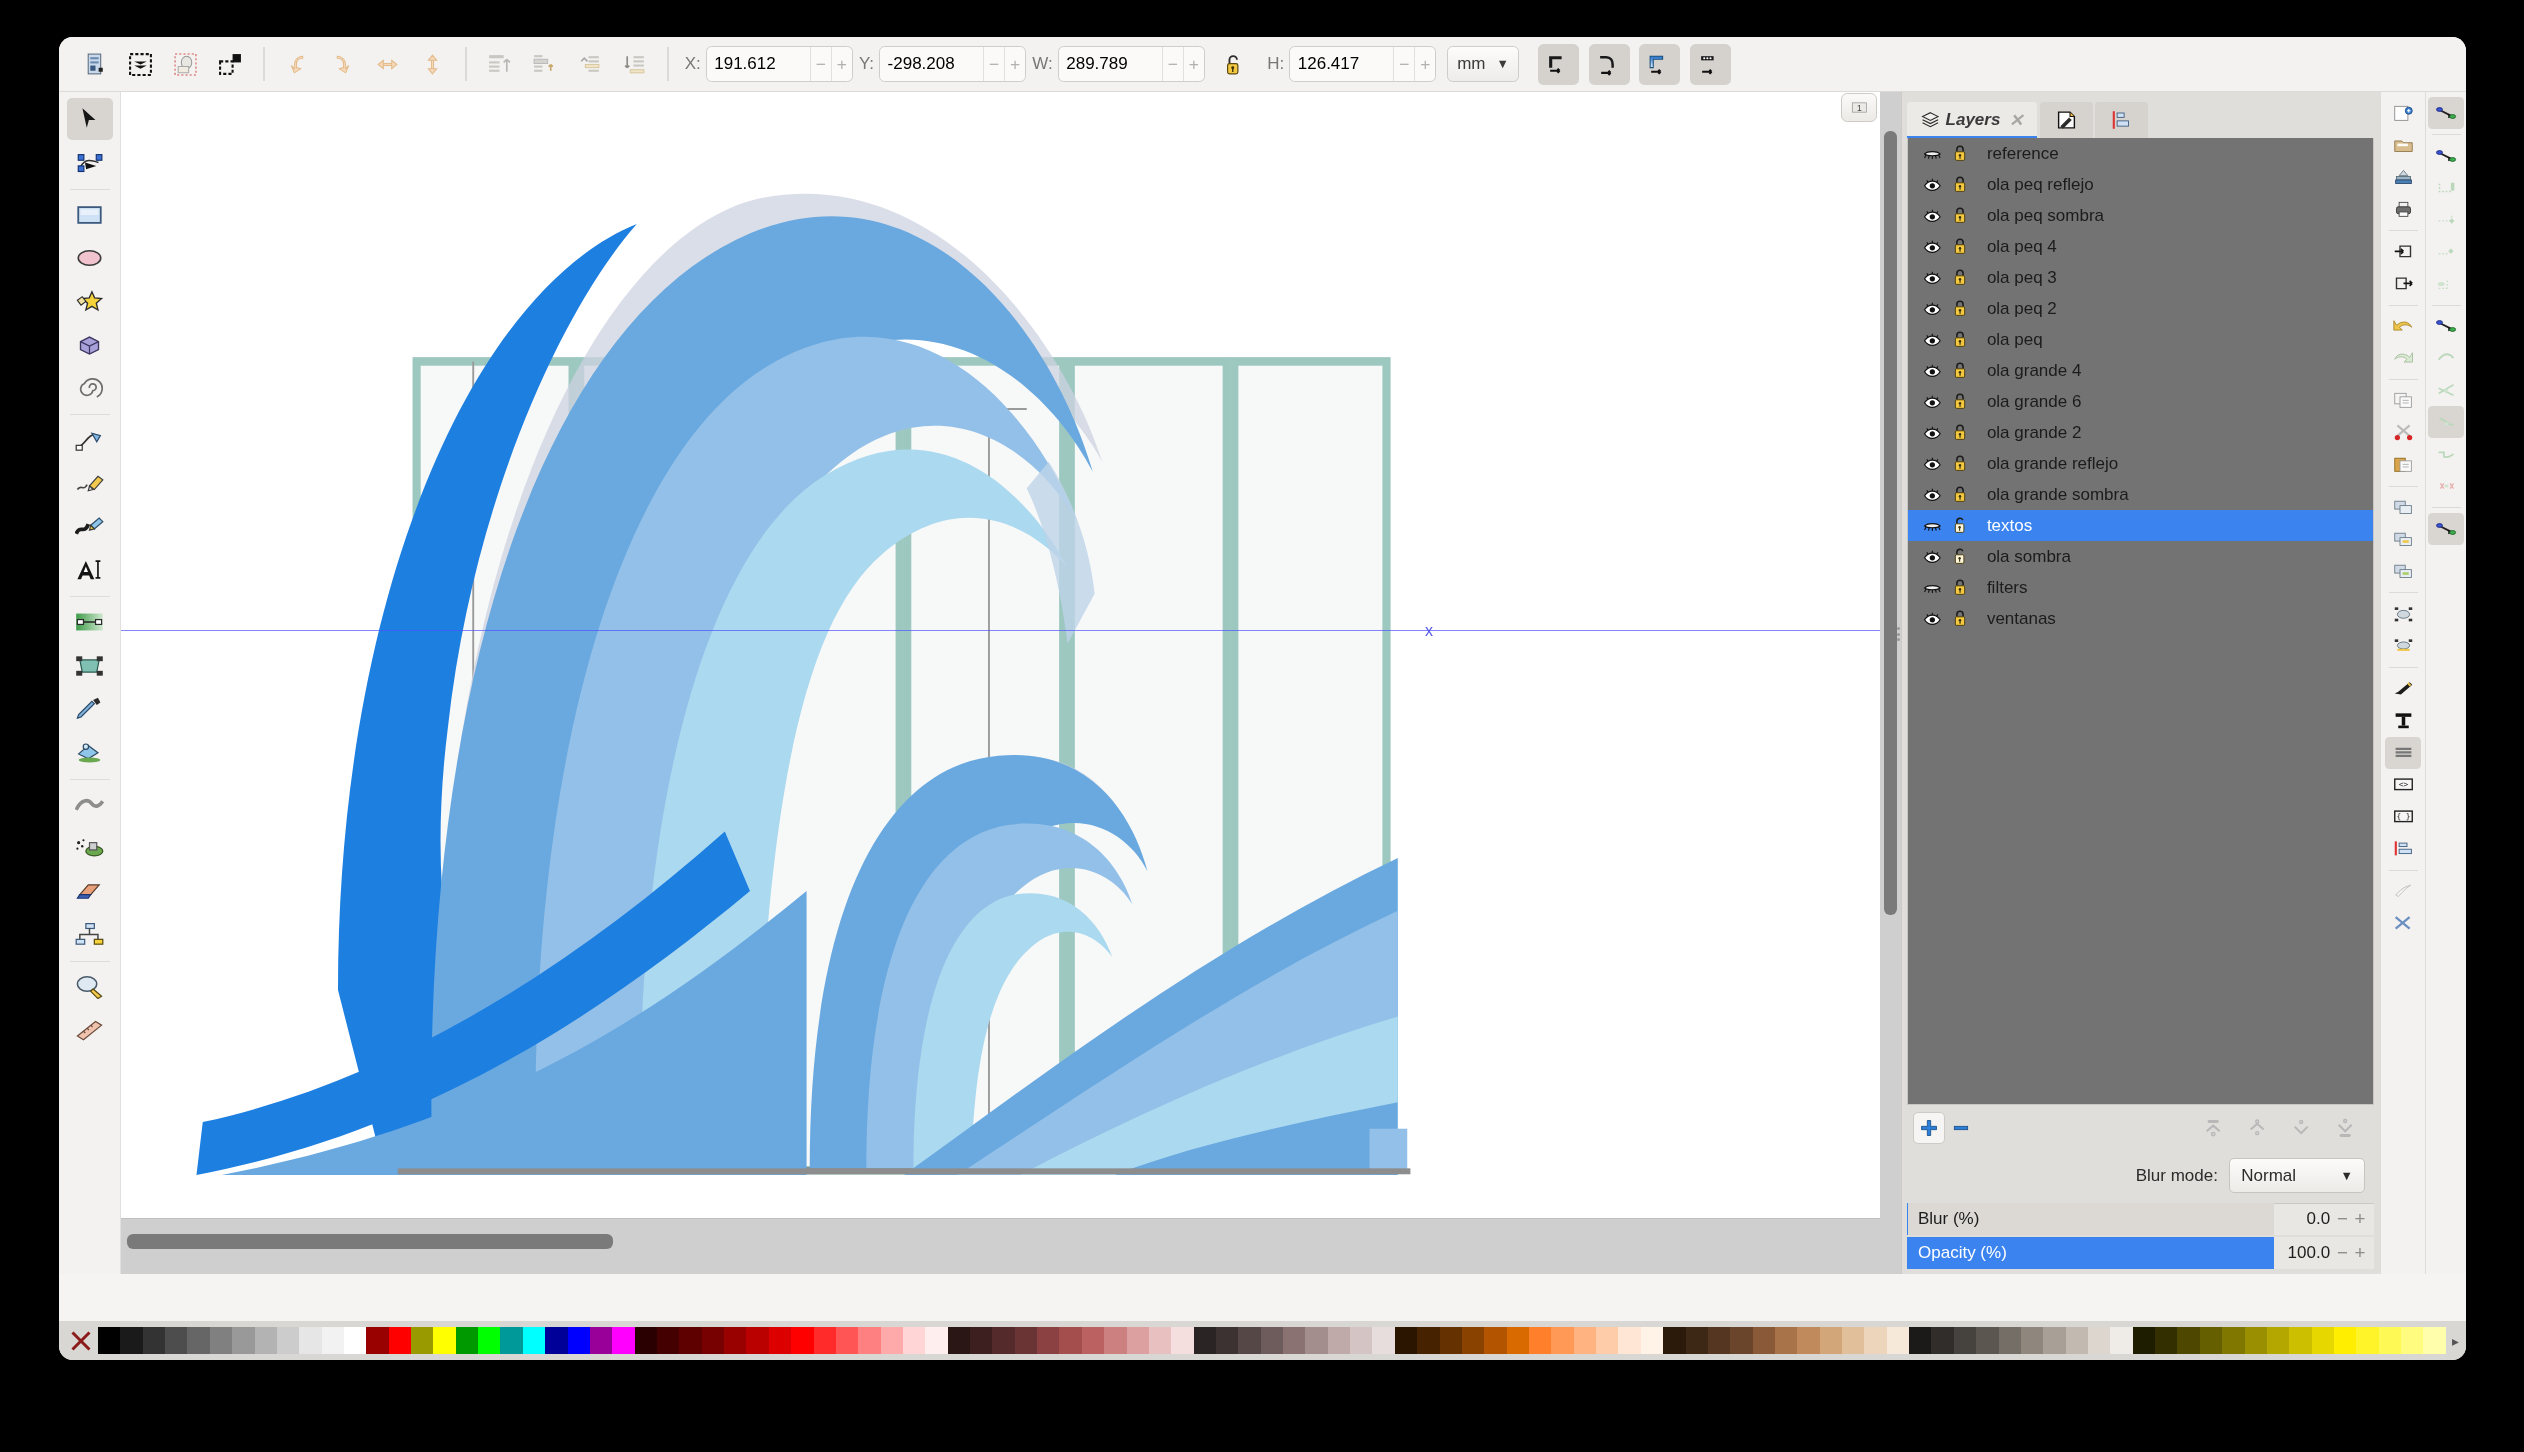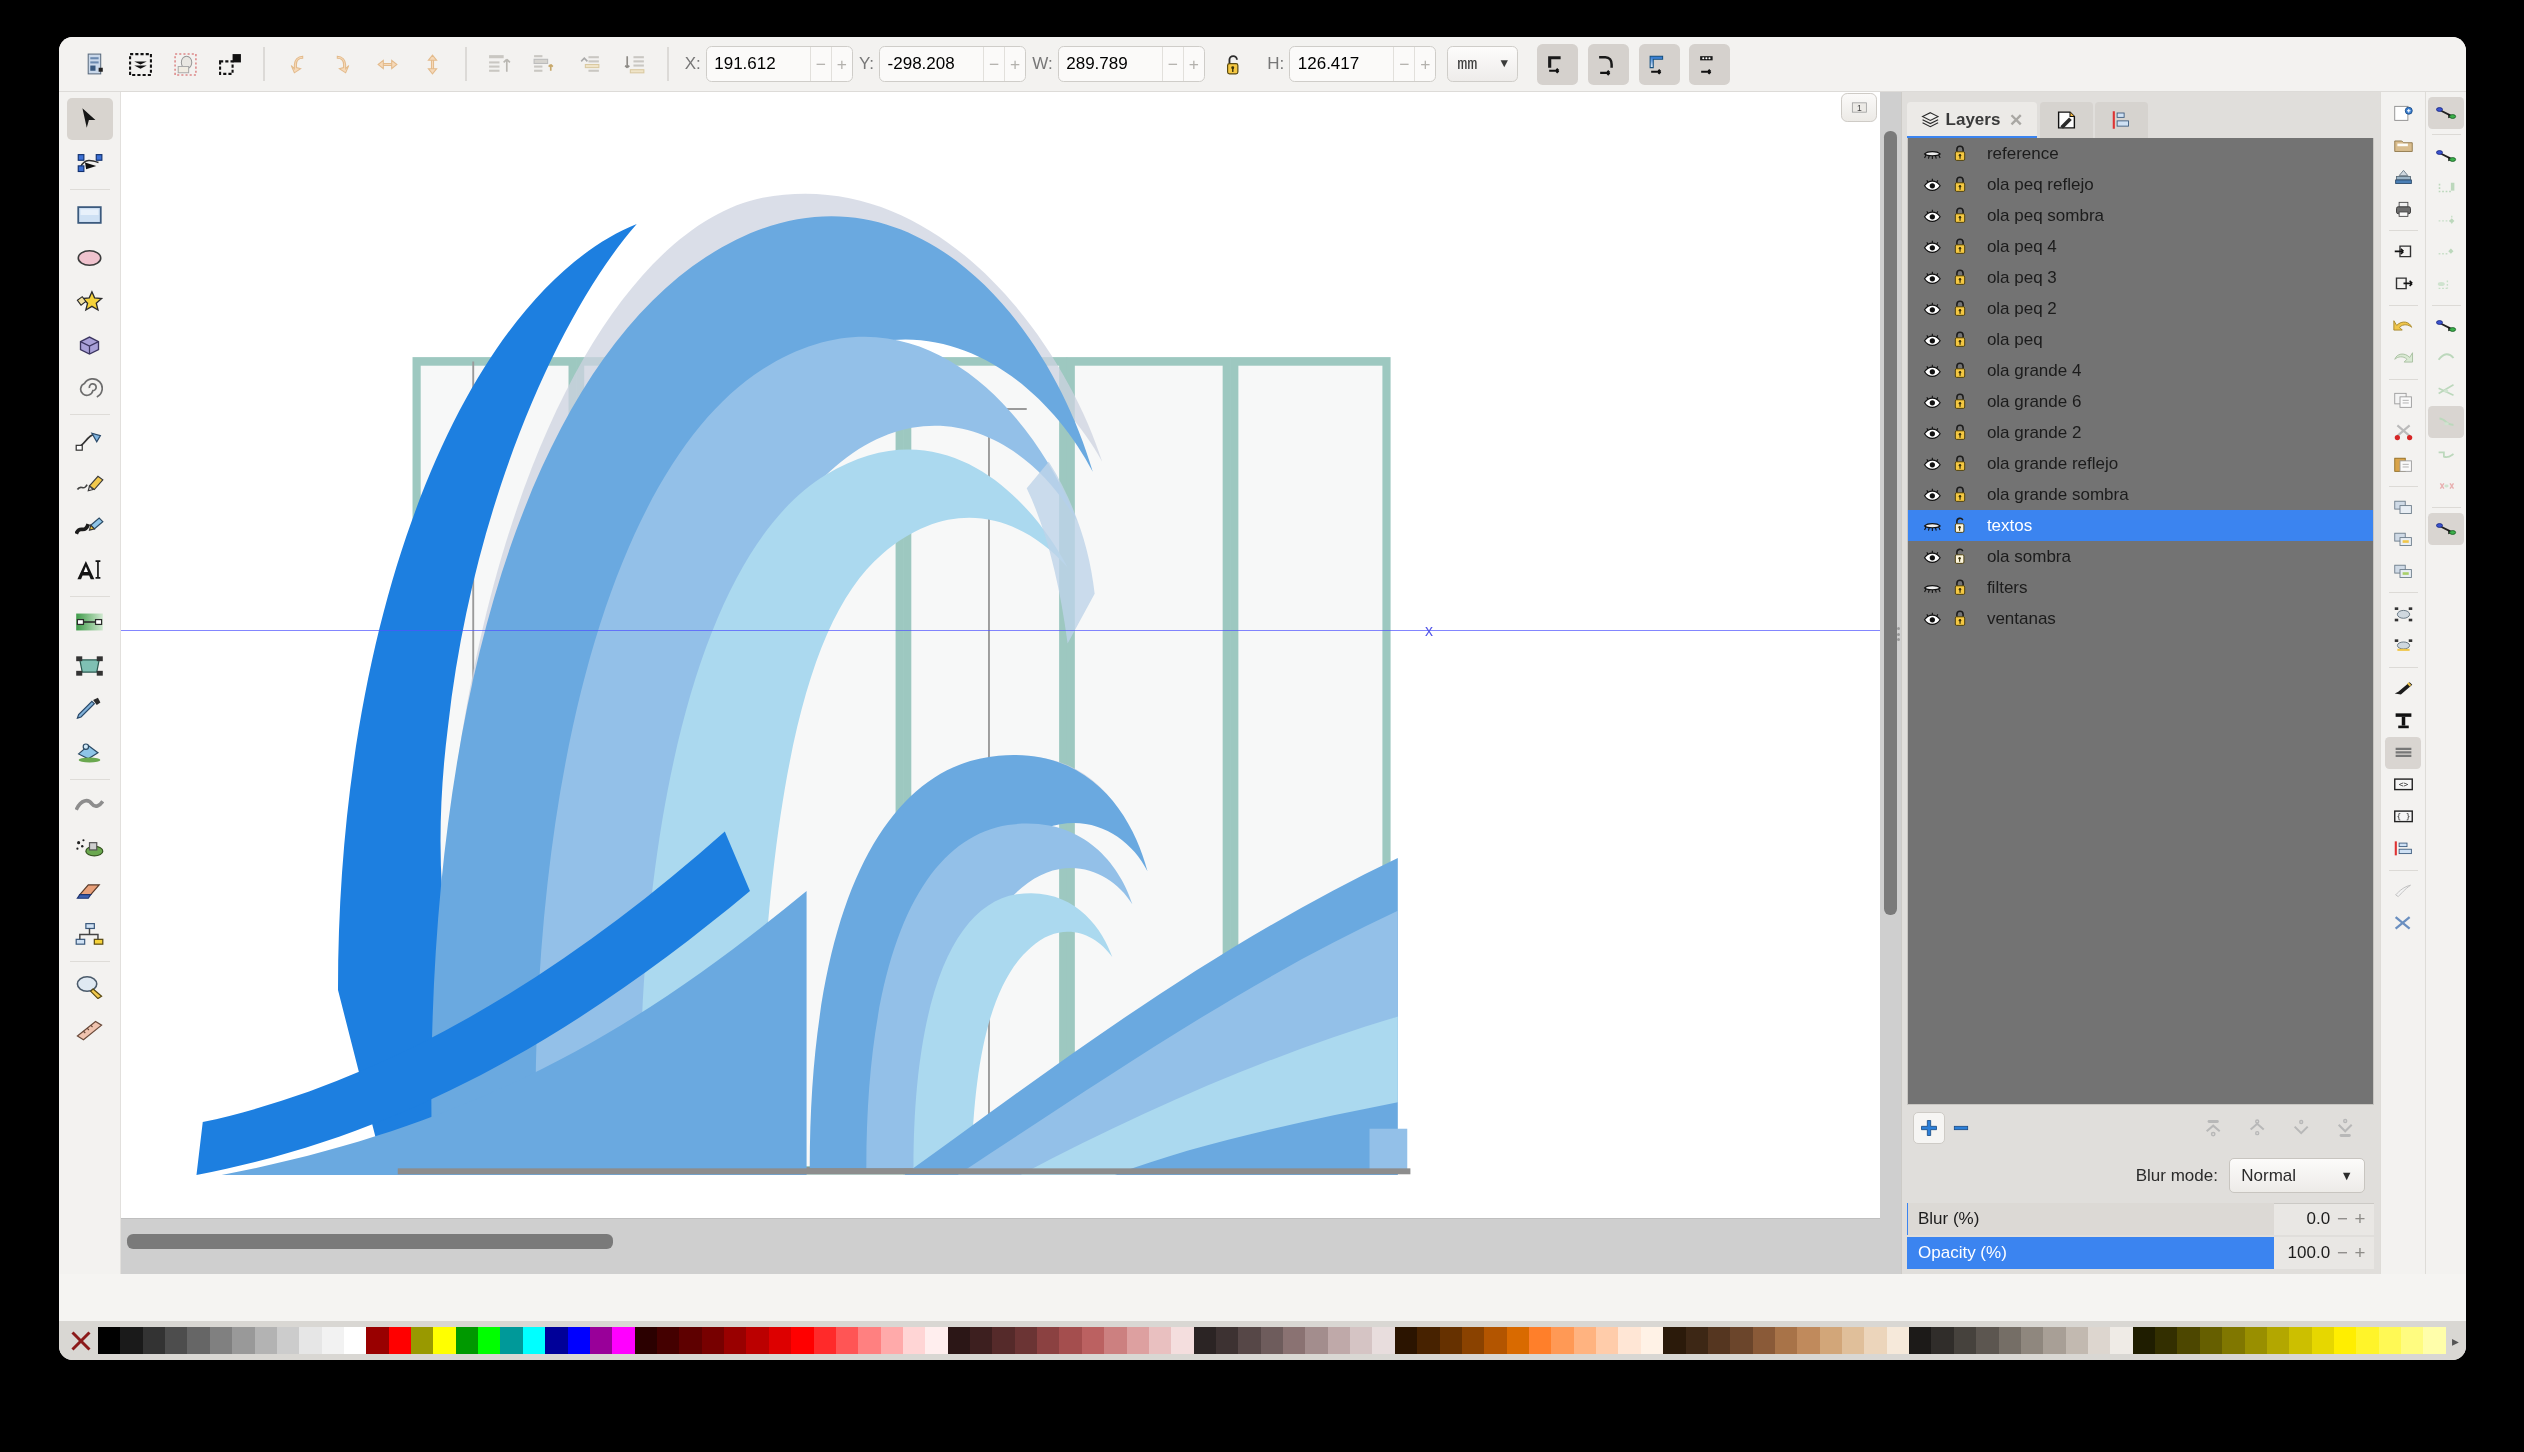--- a/index.html
+++ b/index.html
@@ -63,22 +63,22 @@
     font-family: "Liberation Sans", sans-serif;
     font-size: 17px; color: #000000; padding: 0 7.5px;
   }
   .spin .sbx {
     width: 21px; display: flex; align-items: center; justify-content: center;
     border-left: 0.6px solid #e2e0dc; color: #b3b1ad; font-size: 17.4px;
   }
   .unitsel {
     height: 36px; min-width: 62px; border: 0.6px solid #cfcdc9; border-radius: 5.6px;
     background: linear-gradient(#fdfcfb,#eeecea);
-    display: flex; align-items: center; justify-content: center; gap: 23px;
-    font-size: 17px; color: #3b3b3b; margin-left: 11.2px; padding: 0 8.7px; font-family: Liberation Mono, monospace;
+    display: flex; align-items: center; justify-content: center; gap: 11px;
+    font-size: 17px; color: #3b3b3b; margin-left: 11.2px; padding: 0 8.7px;
   }
   .affect { display: flex; gap: 3.7px; margin-left: 16px; }
   .affect .tbtn { background: #d5d1cd; border-radius: 5.6px; width: 41px; height: 41px; }
 
   
   .body { display: flex; height: calc(1323px - 47px - 55px - 39px); }
 
   
   .toolbox {
     width: 62px; background: #f3f2f0; border-right: 0.6px solid #e2e0dd;
@@ -132,20 +132,21 @@
     width: 479px; background: #e0dedb;
     border-left: 0.6px solid #cdcbc7;
     display: flex; flex-direction: column; padding: 5px 6.2px 5px 5px;
   }
   .dock-tabs { display: flex; height: 41px; align-items: flex-end; }
   .dtab {
     height: 36px; display: flex; align-items: center; gap: 6.2px;
     padding: 0 13.7px; background: #d6d3cf; border-radius: 3.7px 3.7px 0 0;
     font-size: 17px; font-weight: bold; color: #3a3a3a; margin-right: 2.5px;
     position: relative;
+    font-style: italic;
   }
   .dtab.active { background: #eceae7; }
   .dtab.active::after {
     content:''; position: absolute; left:0; right:0; bottom:-2.5px; height: 4.4px; background:#3b84f0;
   }
   .dtab .x { color: #a9a7a3; font-size: 17px; margin-left: 2.5px; }
 
   .layer-list {
     flex: 1; background: #737373; border: 0.6px solid #c8c6c2; border-top: 0;
     overflow: hidden; position: relative;

